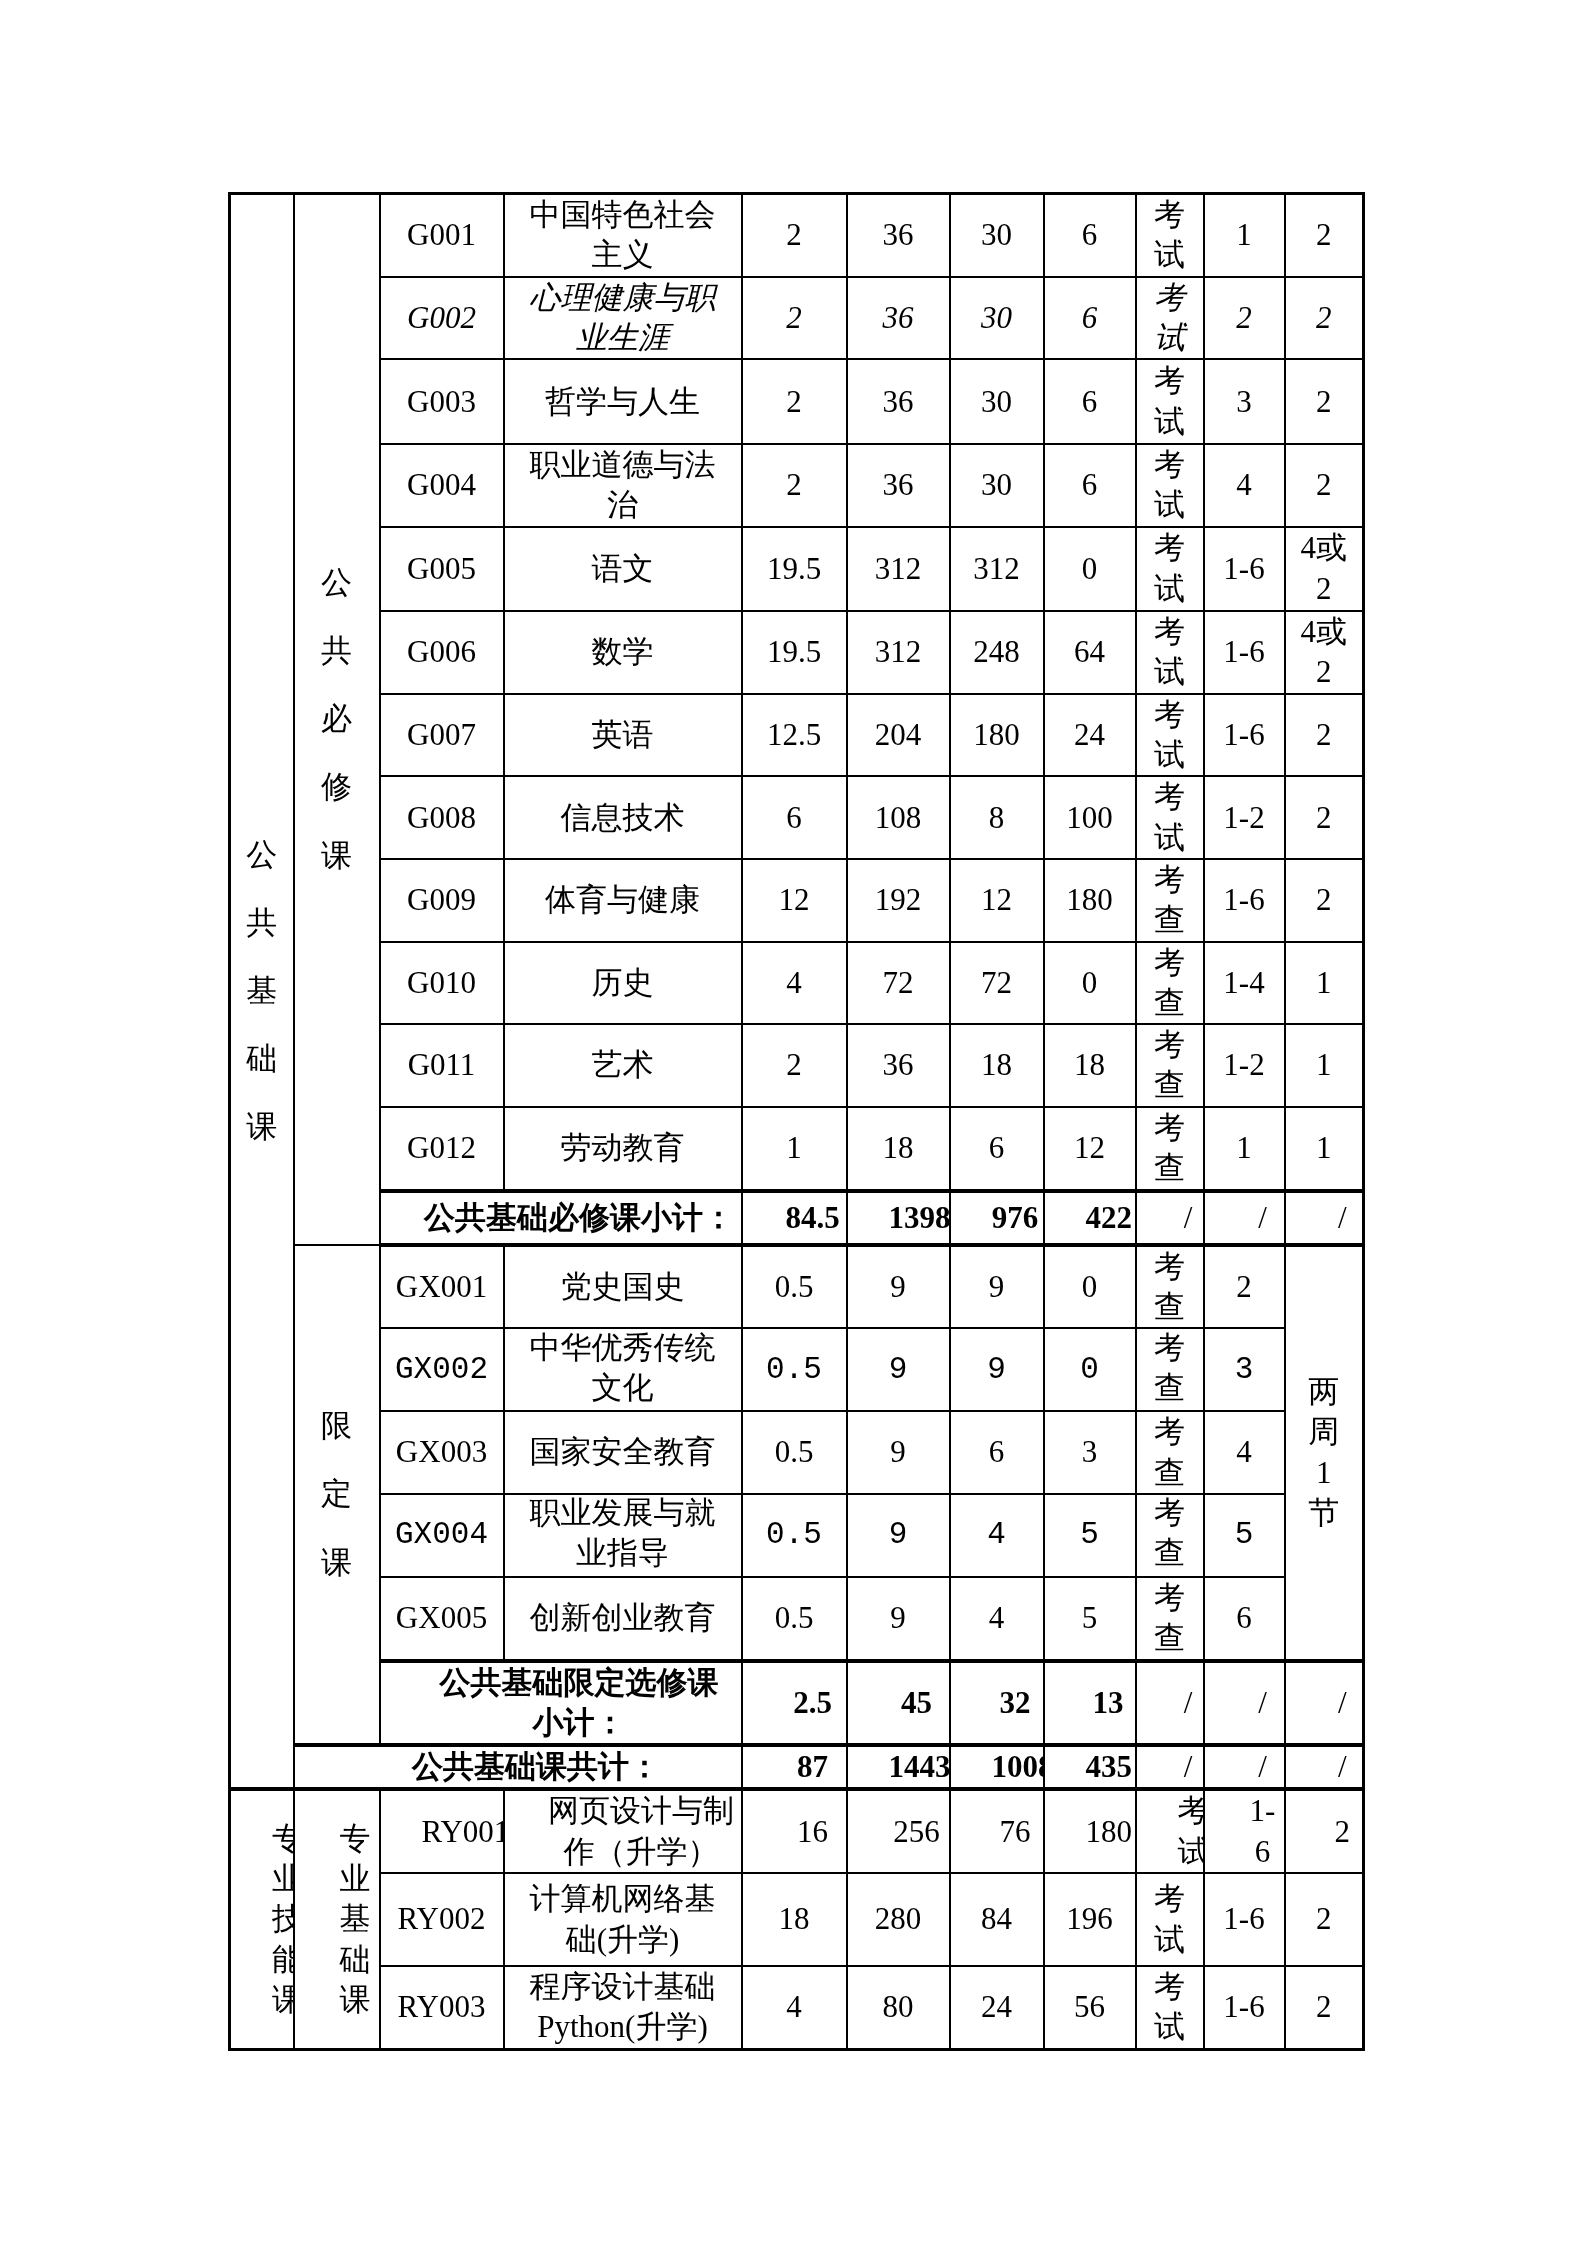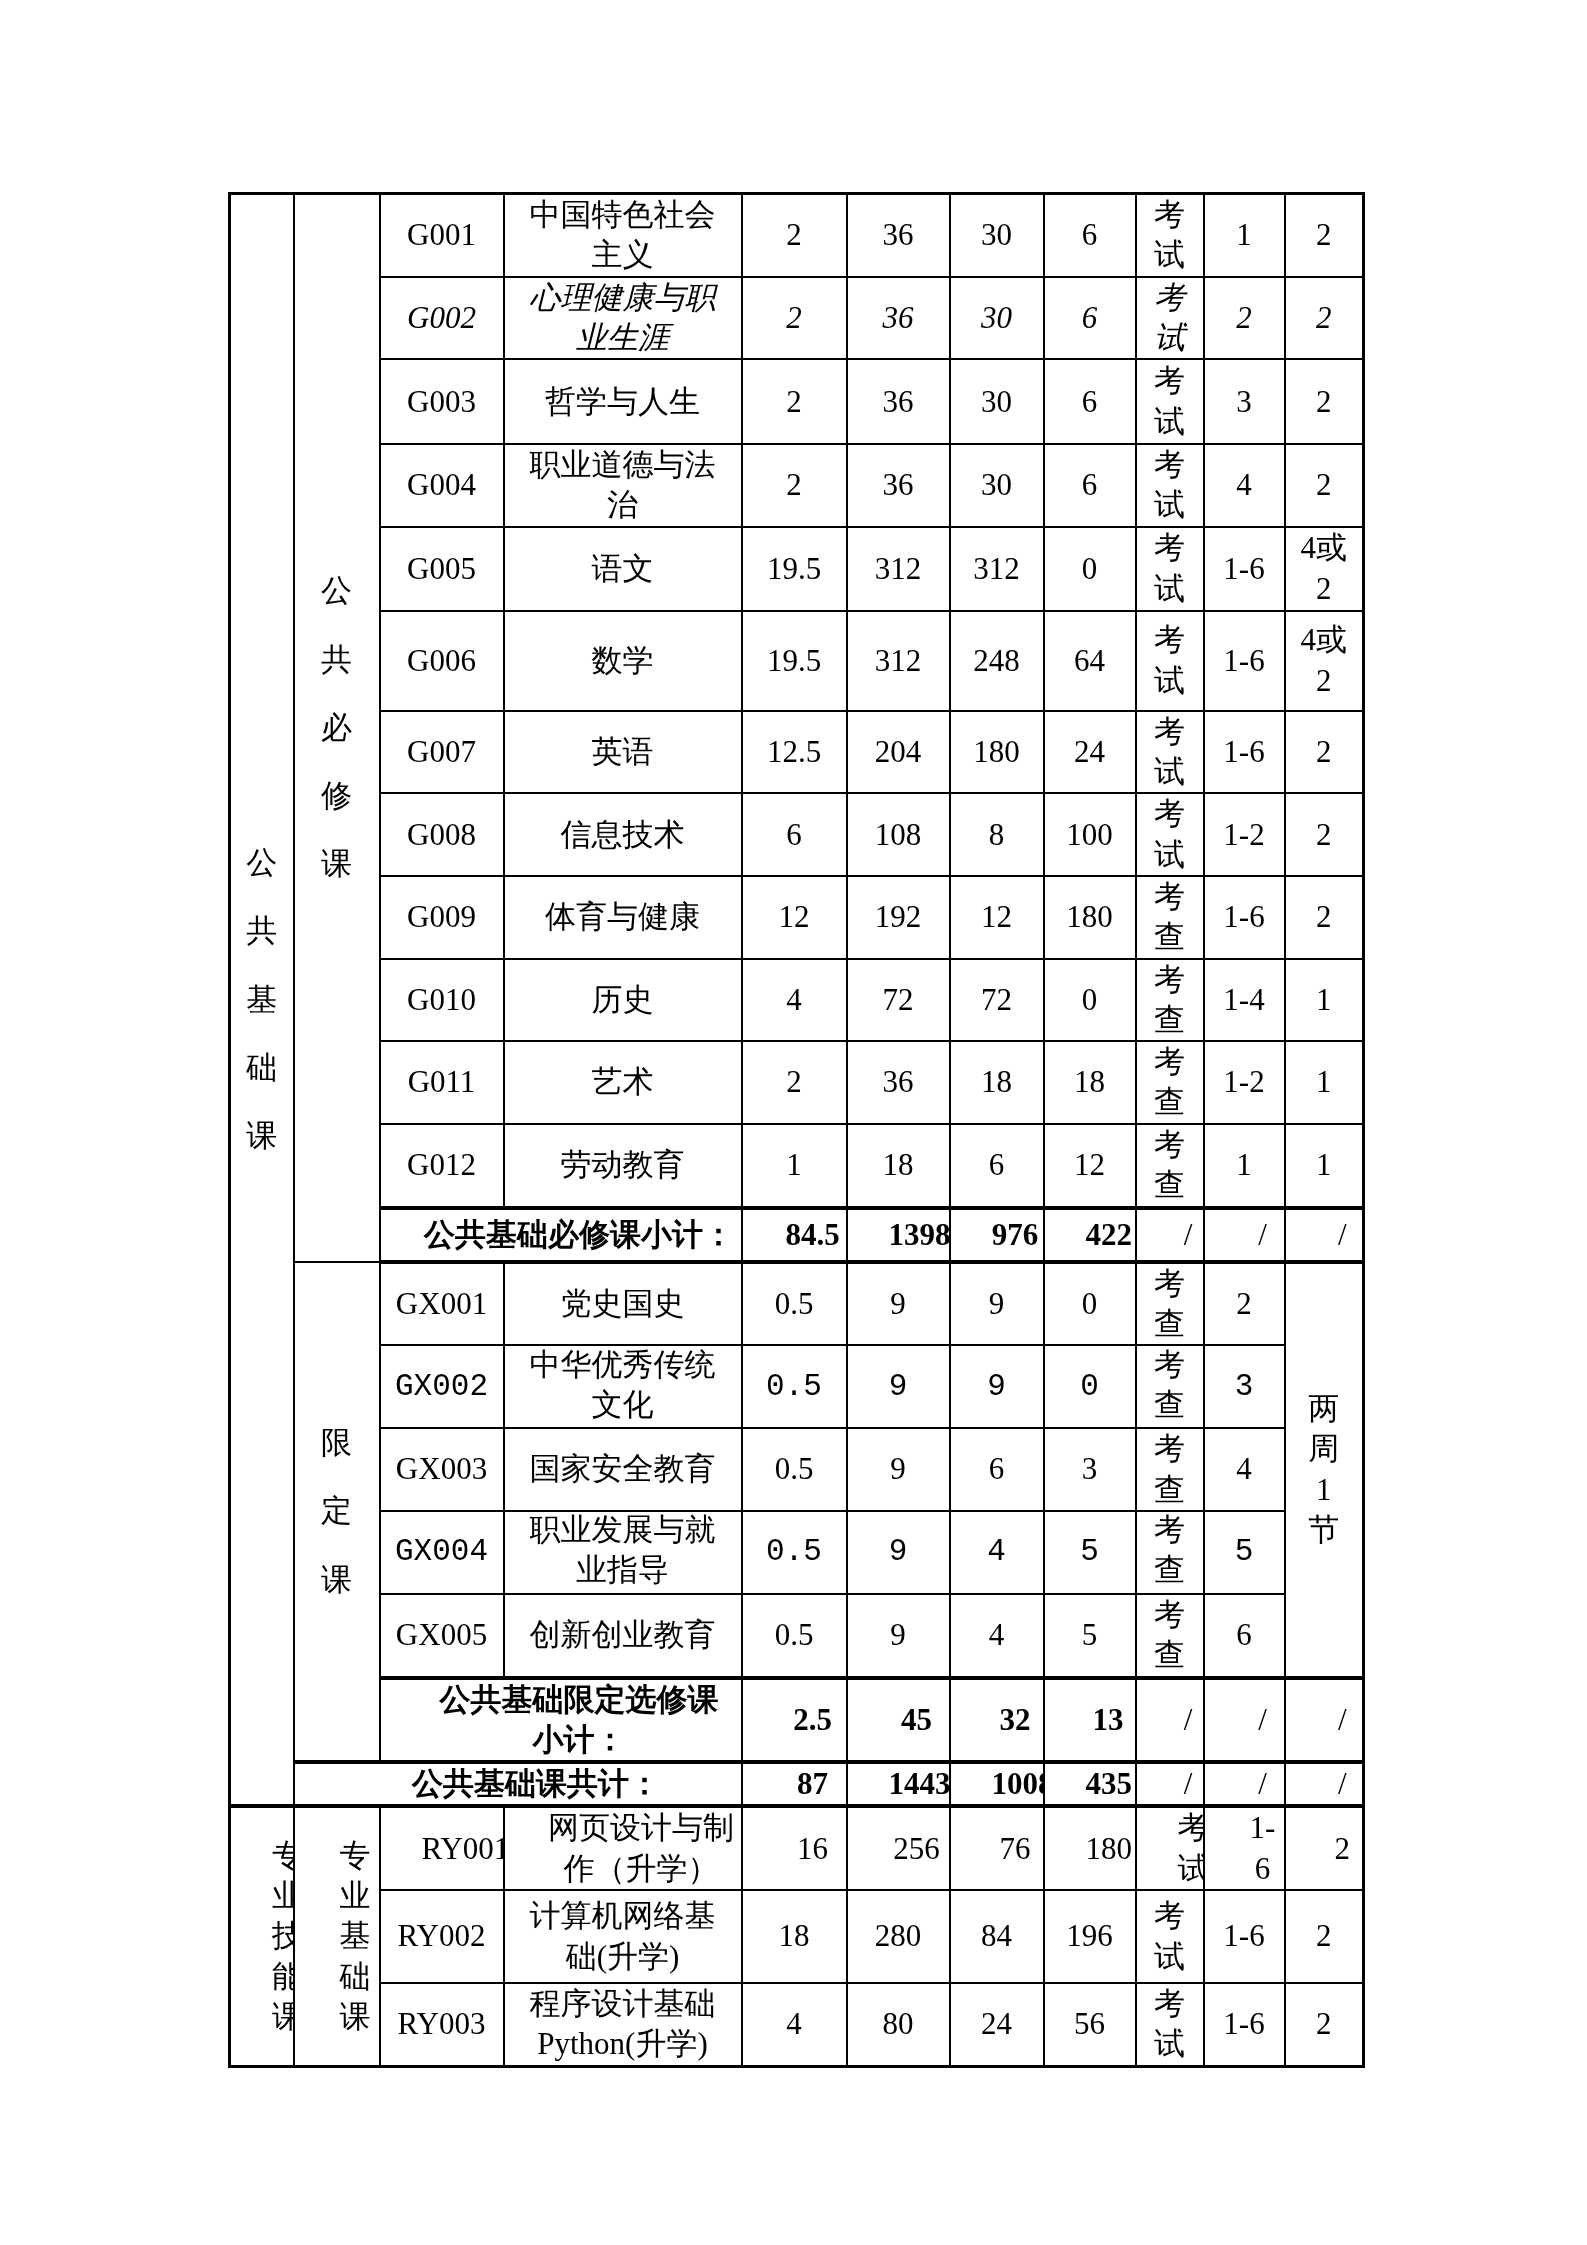--- a/index.html
+++ b/index.html
@@ -132,21 +132,21 @@
           <td>19.5</td>
           <td>312</td>
           <td>312</td>
           <td>0</td>
           <td>考
 试</td>
           <td>1-6</td>
           <td>4或
 2</td>
         </tr>
-        <tr style="height: 100px;">
+        <tr style="height: 83px;">
           <td>G006</td>
           <td>数学</td>
           <td>19.5</td>
           <td>312</td>
           <td>248</td>
           <td>64</td>
           <td>考
 试</td>
           <td>1-6</td>
           <td>4或

